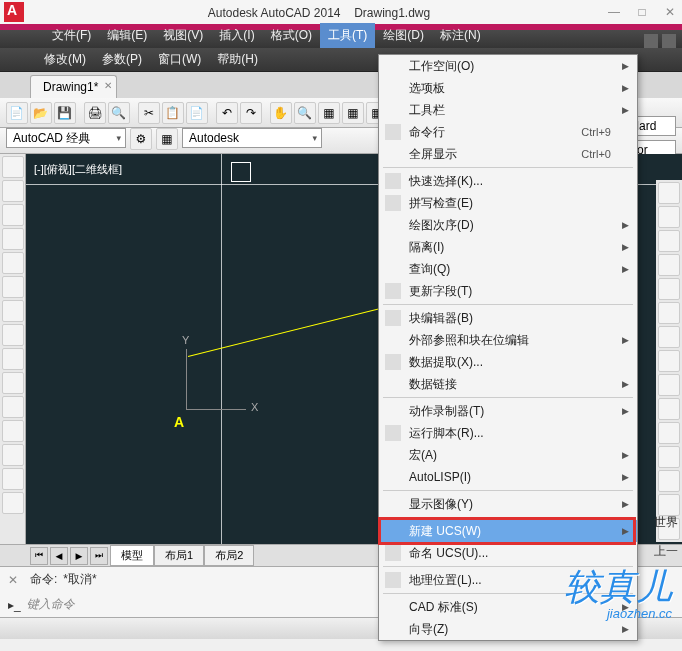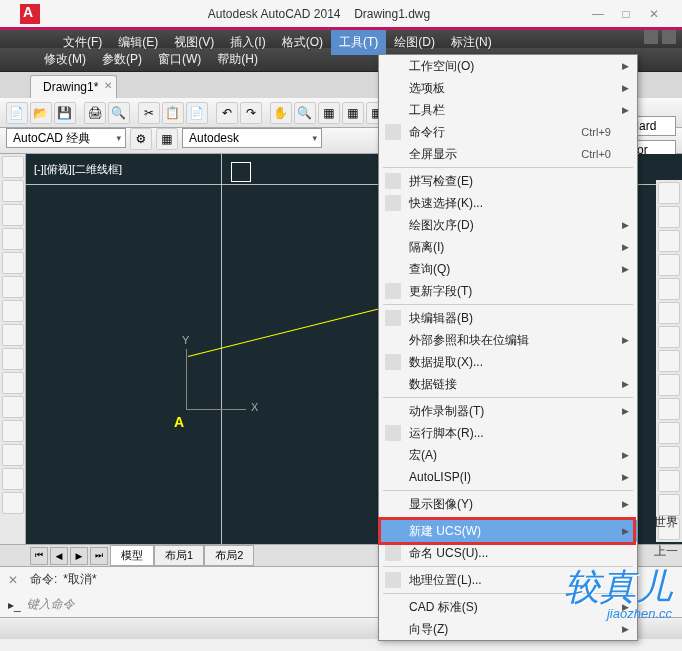--- a/index.html
+++ b/index.html
@@ -1,24 +1,24 @@
 <!DOCTYPE html>
 <html><head>
 <meta charset="utf-8">
 <style>
 *{margin:0;padding:0;box-sizing:border-box;font-family:"Microsoft YaHei",Arial,sans-serif;font-size:12px;user-select:none}
 body{width:682px;height:651px;background:#f0f0f0;position:relative;overflow:hidden}
-.titlebar{height:30px;background:#f5f5f5;display:flex;align-items:center;padding:0 20px;border-bottom:3px solid #be185d}
+.titlebar{height:30px;background:#f5f5f5;display:flex;align-items:center;padding:0 4px;border-bottom:6px solid #be185d}
 .logo{width:20px;height:20px;background:#d92232;position:relative;margin-right:8px}
 .logo::before{content:"A";color:#fff;font-weight:bold;font-size:14px;position:absolute;left:3px;top:0}
 .title-text{flex:1;text-align:center;color:#333;font-size:13px}
 .title-part{margin-right:10px}
 .win-btns{display:flex;gap:12px;color:#888}
 .win-btn{width:16px;text-align:center;cursor:pointer}
-.menubar{height:18px;background:linear-gradient(#4a4a4a,#353535);display:flex;padding-left:55px;align-items:flex-start}
+.menubar{height:18px;background:linear-gradient(#4a4a4a,#353535);display:flex;padding-left:44px;align-items:flex-end}
 .menubar-row2{height:24px;background:linear-gradient(#4a4a4a,#353535);display:flex;padding-left:36px;align-items:center;border-bottom:1px solid #222}
 .menu-item{color:#eee;padding:4px 8px;cursor:pointer;font-size:12px}
 .menu-item.active{background:#5a8dce;color:#fff}
 .menubar-icons{margin-left:auto;display:flex;gap:4px;padding-right:6px}
 .mb-icon{width:14px;height:14px;background:#666;}
 .tabstrip{height:26px;background:#d8d8d8;display:flex;align-items:flex-end;padding-left:30px}
 .file-tab{background:#f5f5f5;border:1px solid #aaa;border-bottom:none;padding:4px 18px 4px 12px;border-radius:3px 3px 0 0;position:relative;font-size:12px}
 .file-tab .close{position:absolute;right:4px;top:4px;color:#888;font-size:10px}
 .toolbar{height:30px;background:linear-gradient(#f8f8f8,#e4e4e4);border-bottom:1px solid #aaa;display:flex;align-items:center;padding:0 6px;gap:2px}
 .tb-icon{width:22px;height:22px;border:1px solid transparent;display:flex;align-items:center;justify-content:center;background:#f0f0f0;border:1px solid #ccc;border-radius:2px}
@@ -225,22 +225,22 @@
 </div>
 <div class="statusbar"></div>
 
 <div class="dropdown" id="dropdown">
     <div class="dd-item">工作空间(O)<span class="dd-sub">▶</span></div>
     <div class="dd-item">选项板<span class="dd-sub">▶</span></div>
     <div class="dd-item">工具栏<span class="dd-sub">▶</span></div>
     <div class="dd-item">命令行<span class="dd-shortcut">Ctrl+9</span><span class="dd-icon" style="background: rgb(221, 221, 221);"></span></div>
     <div class="dd-item">全屏显示<span class="dd-shortcut">Ctrl+0</span></div>
     <div class="dd-sep"></div>
+    <div class="dd-item">快速选择(K)...<span class="dd-icon" style="background: rgb(221, 221, 221);"></span></div>
     <div class="dd-item">拼写检查(E)<span class="dd-icon" style="background: rgb(221, 221, 221);"></span></div>
-    <div class="dd-item">快速选择(K)...<span class="dd-icon" style="background: rgb(221, 221, 221);"></span></div>
     <div class="dd-item">绘图次序(D)<span class="dd-sub">▶</span></div>
     <div class="dd-item">隔离(I)<span class="dd-sub">▶</span></div>
     <div class="dd-item">查询(Q)<span class="dd-sub">▶</span></div>
     <div class="dd-item">更新字段(T)<span class="dd-icon" style="background: rgb(221, 221, 221);"></span></div>
     <div class="dd-sep"></div>
     <div class="dd-item">块编辑器(B)<span class="dd-icon" style="background: rgb(221, 221, 221);"></span></div>
     <div class="dd-item">外部参照和块在位编辑<span class="dd-sub">▶</span></div>
     <div class="dd-item">数据提取(X)...<span class="dd-icon" style="background: rgb(221, 221, 221);"></span></div>
     <div class="dd-item">数据链接<span class="dd-sub">▶</span></div>
     <div class="dd-sep"></div>

